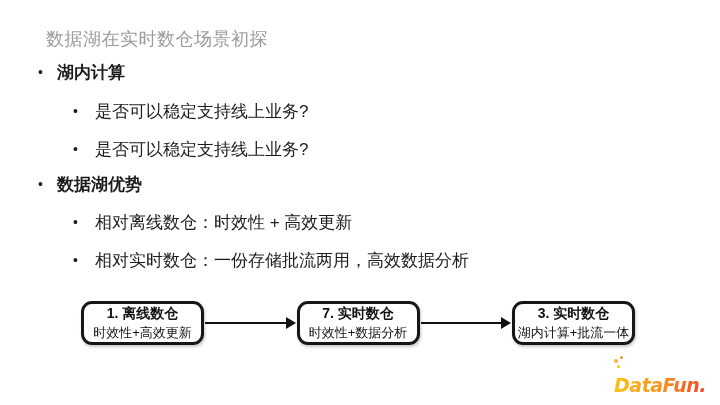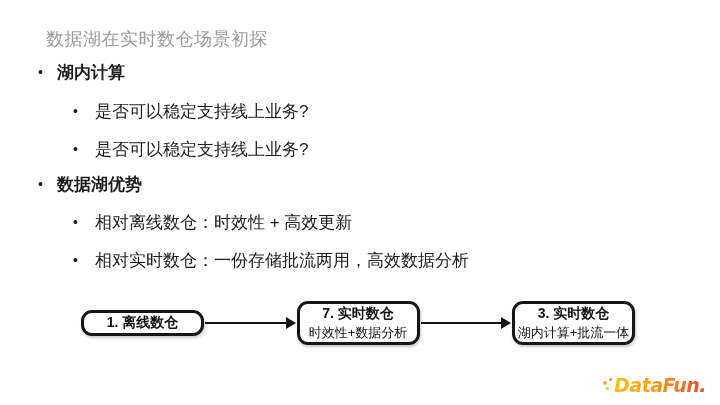--- a/index.html
+++ b/index.html
@@ -44,21 +44,21 @@
   .arrow{flex:1;position:relative;align-self:center;height:0;margin:0 1px;}
   .arrow .shaft{position:absolute;left:0;right:8px;top:-1px;height:2px;background:#111;}
   .arrow .head{
     position:absolute;right:0;top:-6px;width:0;height:0;
     border-left:10px solid #111;
     border-top:6px solid transparent;border-bottom:6px solid transparent;
   }
 
   .logo{
     position:absolute;right:14px;bottom:9px;
-    display:flex;align-items:flex-end;
+    display:flex;align-items:flex-start;flex-direction:column;
   }
   .sparkle{position:relative;width:11px;height:18px;flex:none;}
   .sparkle i{position:absolute;border-radius:50%;}
   .sparkle .s1{width:4px;height:4px;left:0;top:3px;background:#fbb03b;}
   .sparkle .s2{width:3px;height:3px;left:6px;top:0;background:#f7941e;}
   .sparkle .s3{width:3px;height:3px;left:3px;top:9px;background:#ffc20e;}
   .logo-text{
     font-family:"DejaVu Sans",sans-serif;
     font-size:19px;font-weight:bold;font-style:italic;
     letter-spacing:-0.5px;line-height:22px;
@@ -100,20 +100,21 @@
     <span class="txt">相对离线数仓：时效性 + 高效更新</span>
   </div>
   <div class="row l2" style="top:250px">
     <span class="dot">•</span>
     <span class="txt">相对实时数仓：一份存储批流两用，高效数据分析</span>
   </div>
 
   <div class="diagram">
     <div class="node">
       <div class="node-title">1. 离线数仓</div>
+      <div class="node-sub">时效性+高效更新</div>
     </div>
     <div class="arrow">
       <span class="shaft"></span>
       <span class="head"></span>
     </div>
     <div class="node">
       <div class="node-title">7. 实时数仓</div>
       <div class="node-sub">时效性+数据分析</div>
     </div>
     <div class="arrow">

